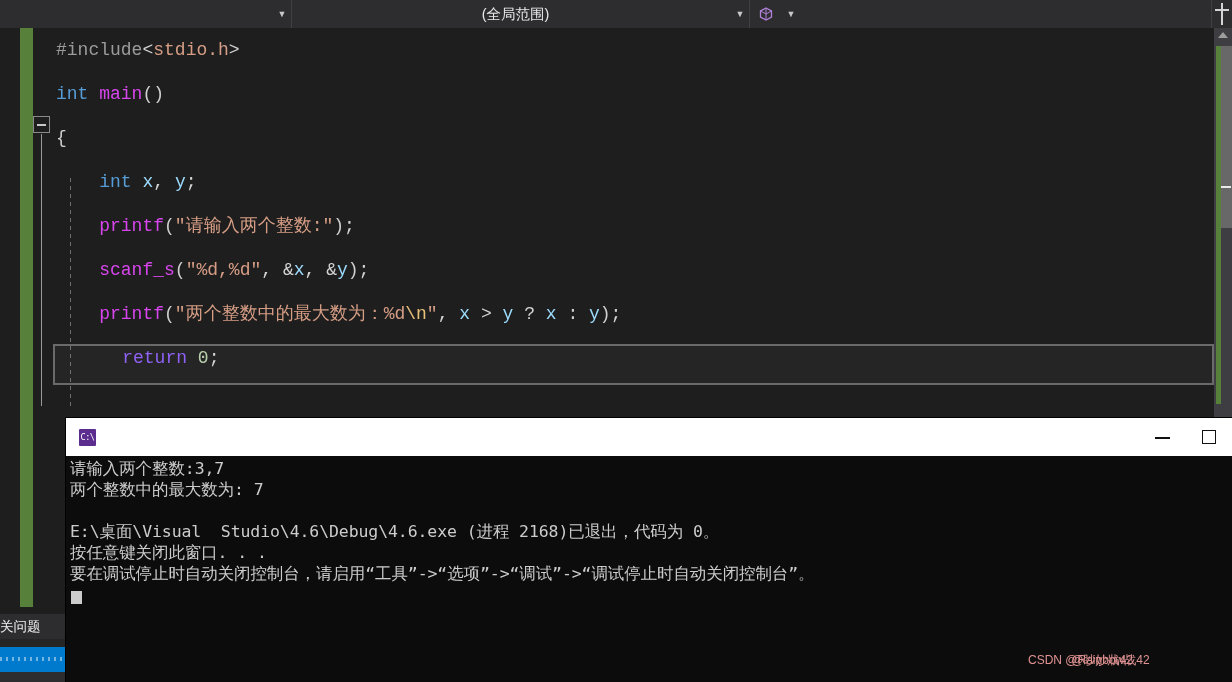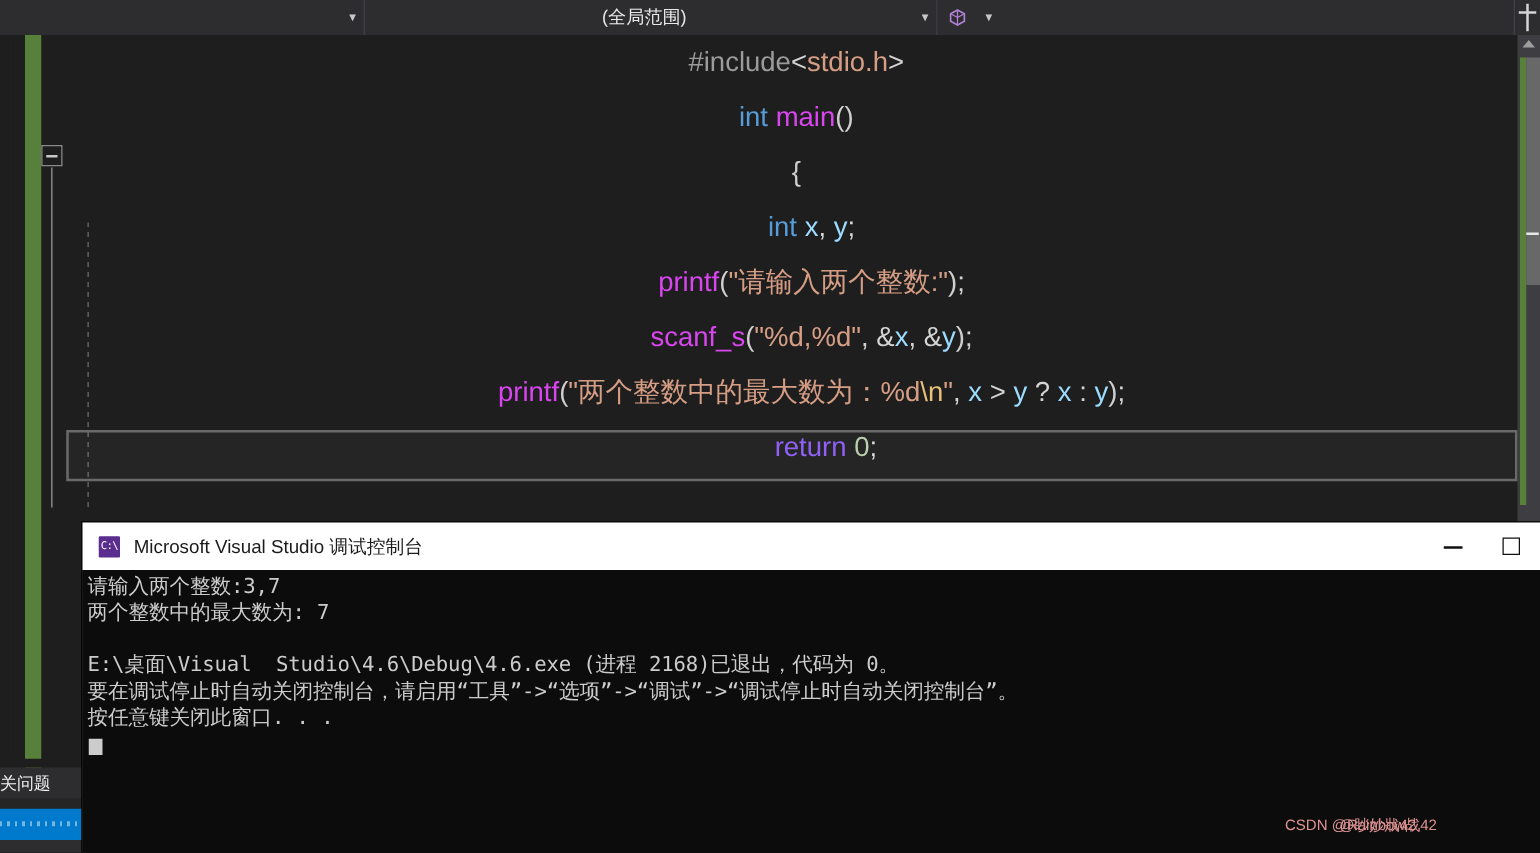--- a/index.html
+++ b/index.html
@@ -115,26 +115,25 @@
   #editor-gutter-bg {
     position: absolute;
     left: 11px; top:0; width: 9px; height:100%;
     background:#1e1e1e;
   }
 
   #code {
     position: absolute;
     left: 38px; top: 0;
     width: 1180px;
-    font-family: Liberation Sans, sans-serif;
-    font-size: 22px;
+    font-family: Liberation Mono, monospace;
+    font-size: 18px;
     line-height: 44px;
     white-space: pre;
     color: #d4d4d4;
-    text-align: center;
   }
   .code-line {
     height: 44px;
     position: relative;
     padding-left: 18px;
     white-space: pre;
   }
   
   .kw    { color: #569cd6; }
   .pre   { color: #9b9b9b; }
@@ -473,35 +472,34 @@
 <div id="status-bar">
   <div id="status-bar-dots"></div>
 </div>
 <div id="status-bar-bottom"></div>
 
 <div id="console-window">
   <div id="console-titlebar">
     <div id="console-app-icon">
       <span>C:\</span>
     </div>
-    <div id="console-title-text">Microsoft Visual Studio 调试控制台</div>
     <div class="win-btn" id="win-min-btn">
       <div id="win-min-glyph"></div>
     </div>
     <div class="win-btn" id="win-max-btn">
       <div id="win-max-glyph"></div>
     </div>
   </div>
   <div id="console-left-scroll"></div>
   <div id="console-body">
       <div class="console-line">请输入两个整数:3,7</div>
       <div class="console-line">两个整数中的最大数为: 7</div>
       <div class="console-line console-blank"></div>
       <div class="console-line">E:\桌面\Visual  Studio\4.6\Debug\4.6.exe (进程 2168)已退出，代码为 0。</div>
+      <div class="console-line">按任意键关闭此窗口. . .</div>
       <div class="console-line">要在调试停止时自动关闭控制台，请启用“工具”-&gt;“选项”-&gt;“调试”-&gt;“调试停止时自动关闭控制台”。</div>
-      <div class="console-line">按任意键关闭此窗口. . .</div>
       <div id="console-cursor"></div>
     </div>
 </div>
 
 <div id="watermark">
   <span>CSDN </span><span class="wm-overlap"><span class="wm-a">@Rainbow战42</span><span class="wm-b">@眇妙戕42</span></span>
 </div>
 
 </body></html>

